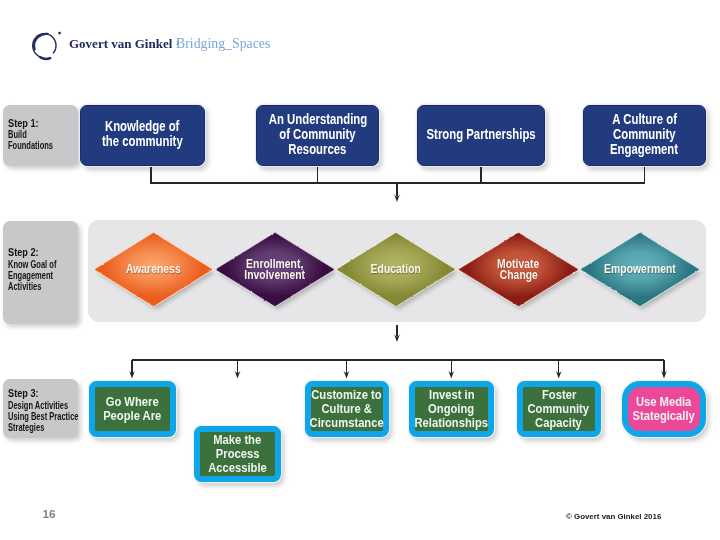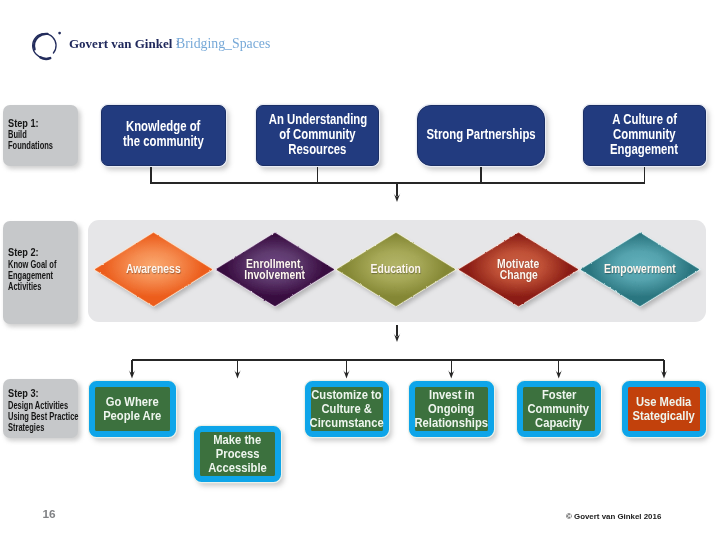--- a/index.html
+++ b/index.html
@@ -95,34 +95,34 @@
       </div>
       <div class="step" style="left: 2.5px; top: 379px; width: 75.5px; height: 59px;">
         <div class="step-inner" style="top: 8px;">
           <div class="t">Step 3:</div>
           <div class="l">Design Activities</div>
           <div class="l">Using Best Practice</div>
           <div class="l">Strategies</div>
         </div>
       </div>
       <div class="panel" style="left: 88px; top: 220px; width: 618px; height: 102px;"></div>
-      <div class="bbox" style="left: 101px; top: 104.5px; width: 125px; height: 61.5px; background: rgb(34, 59, 127); padding-left: 22px;">
+      <div class="bbox" style="left: 80px; top: 104.5px; width: 125px; height: 61.5px; background: rgb(34, 59, 127); padding-left: 22px;">
         <div class="txt">
           <div class="lnw"><span class="ln">Knowledge of</span></div>
           <div class="lnw"><span class="ln">the community</span></div>
         </div>
       </div>
       <div class="bbox" style="left: 256px; top: 104.5px; width: 123px; height: 61.5px; background: rgb(34, 59, 127);">
         <div class="txt">
           <div class="lnw"><span class="ln">An Understanding</span></div>
           <div class="lnw"><span class="ln">of Community</span></div>
           <div class="lnw"><span class="ln">Resources</span></div>
         </div>
       </div>
-      <div class="bbox" style="left: 417px; top: 104.5px; width: 128px; height: 61.5px; background: rgb(34, 59, 127); border-radius: 14px;">
+      <div class="bbox" style="left: 417px; top: 104.5px; width: 128px; height: 61.5px; background: rgb(34, 59, 127);">
         <div class="txt">
           <div class="lnw"><span class="ln">Strong Partnerships</span></div>
         </div>
       </div>
       <div class="bbox" style="left: 583px; top: 104.5px; width: 123px; height: 61.5px; background: rgb(34, 59, 127);">
         <div class="txt">
           <div class="lnw"><span class="ln">A Culture of</span></div>
           <div class="lnw"><span class="ln">Community</span></div>
           <div class="lnw"><span class="ln">Engagement</span></div>
         </div>
@@ -291,21 +291,21 @@
           <div class="lnw"><span class="ln">Relationships</span></div>
         </div>
       </div>
       <div class="gbox" style="left: 516.5px; top: 381px; width: 84.5px; height: 56px; background: rgb(60, 113, 62);">
         <div class="txt">
           <div class="lnw"><span class="ln">Foster</span></div>
           <div class="lnw"><span class="ln">Community</span></div>
           <div class="lnw"><span class="ln">Capacity</span></div>
         </div>
       </div>
-      <div class="gbox" style="left: 622px; top: 381px; width: 84px; height: 56px; background: #c2410c;">
+      <div class="gbox" style="left: 622px; top: 381px; width: 84px; height: 56px; background: #ec4899; border-radius: 18px;">
         <div class="txt">
           <div class="lnw"><span class="ln">Use Media</span></div>
           <div class="lnw"><span class="ln">Stategically</span></div>
         </div>
       </div>
     </div>
 
   <svg class="conn" id="conn" viewBox="0 0 720 540">
       <defs></defs>
       <path d="M 151 166.5 L 151 183 L 644.5 183 L 644.5 166.5" fill="none" stroke="#262626" stroke-width="1.1" shape-rendering="crispEdges"></path>

